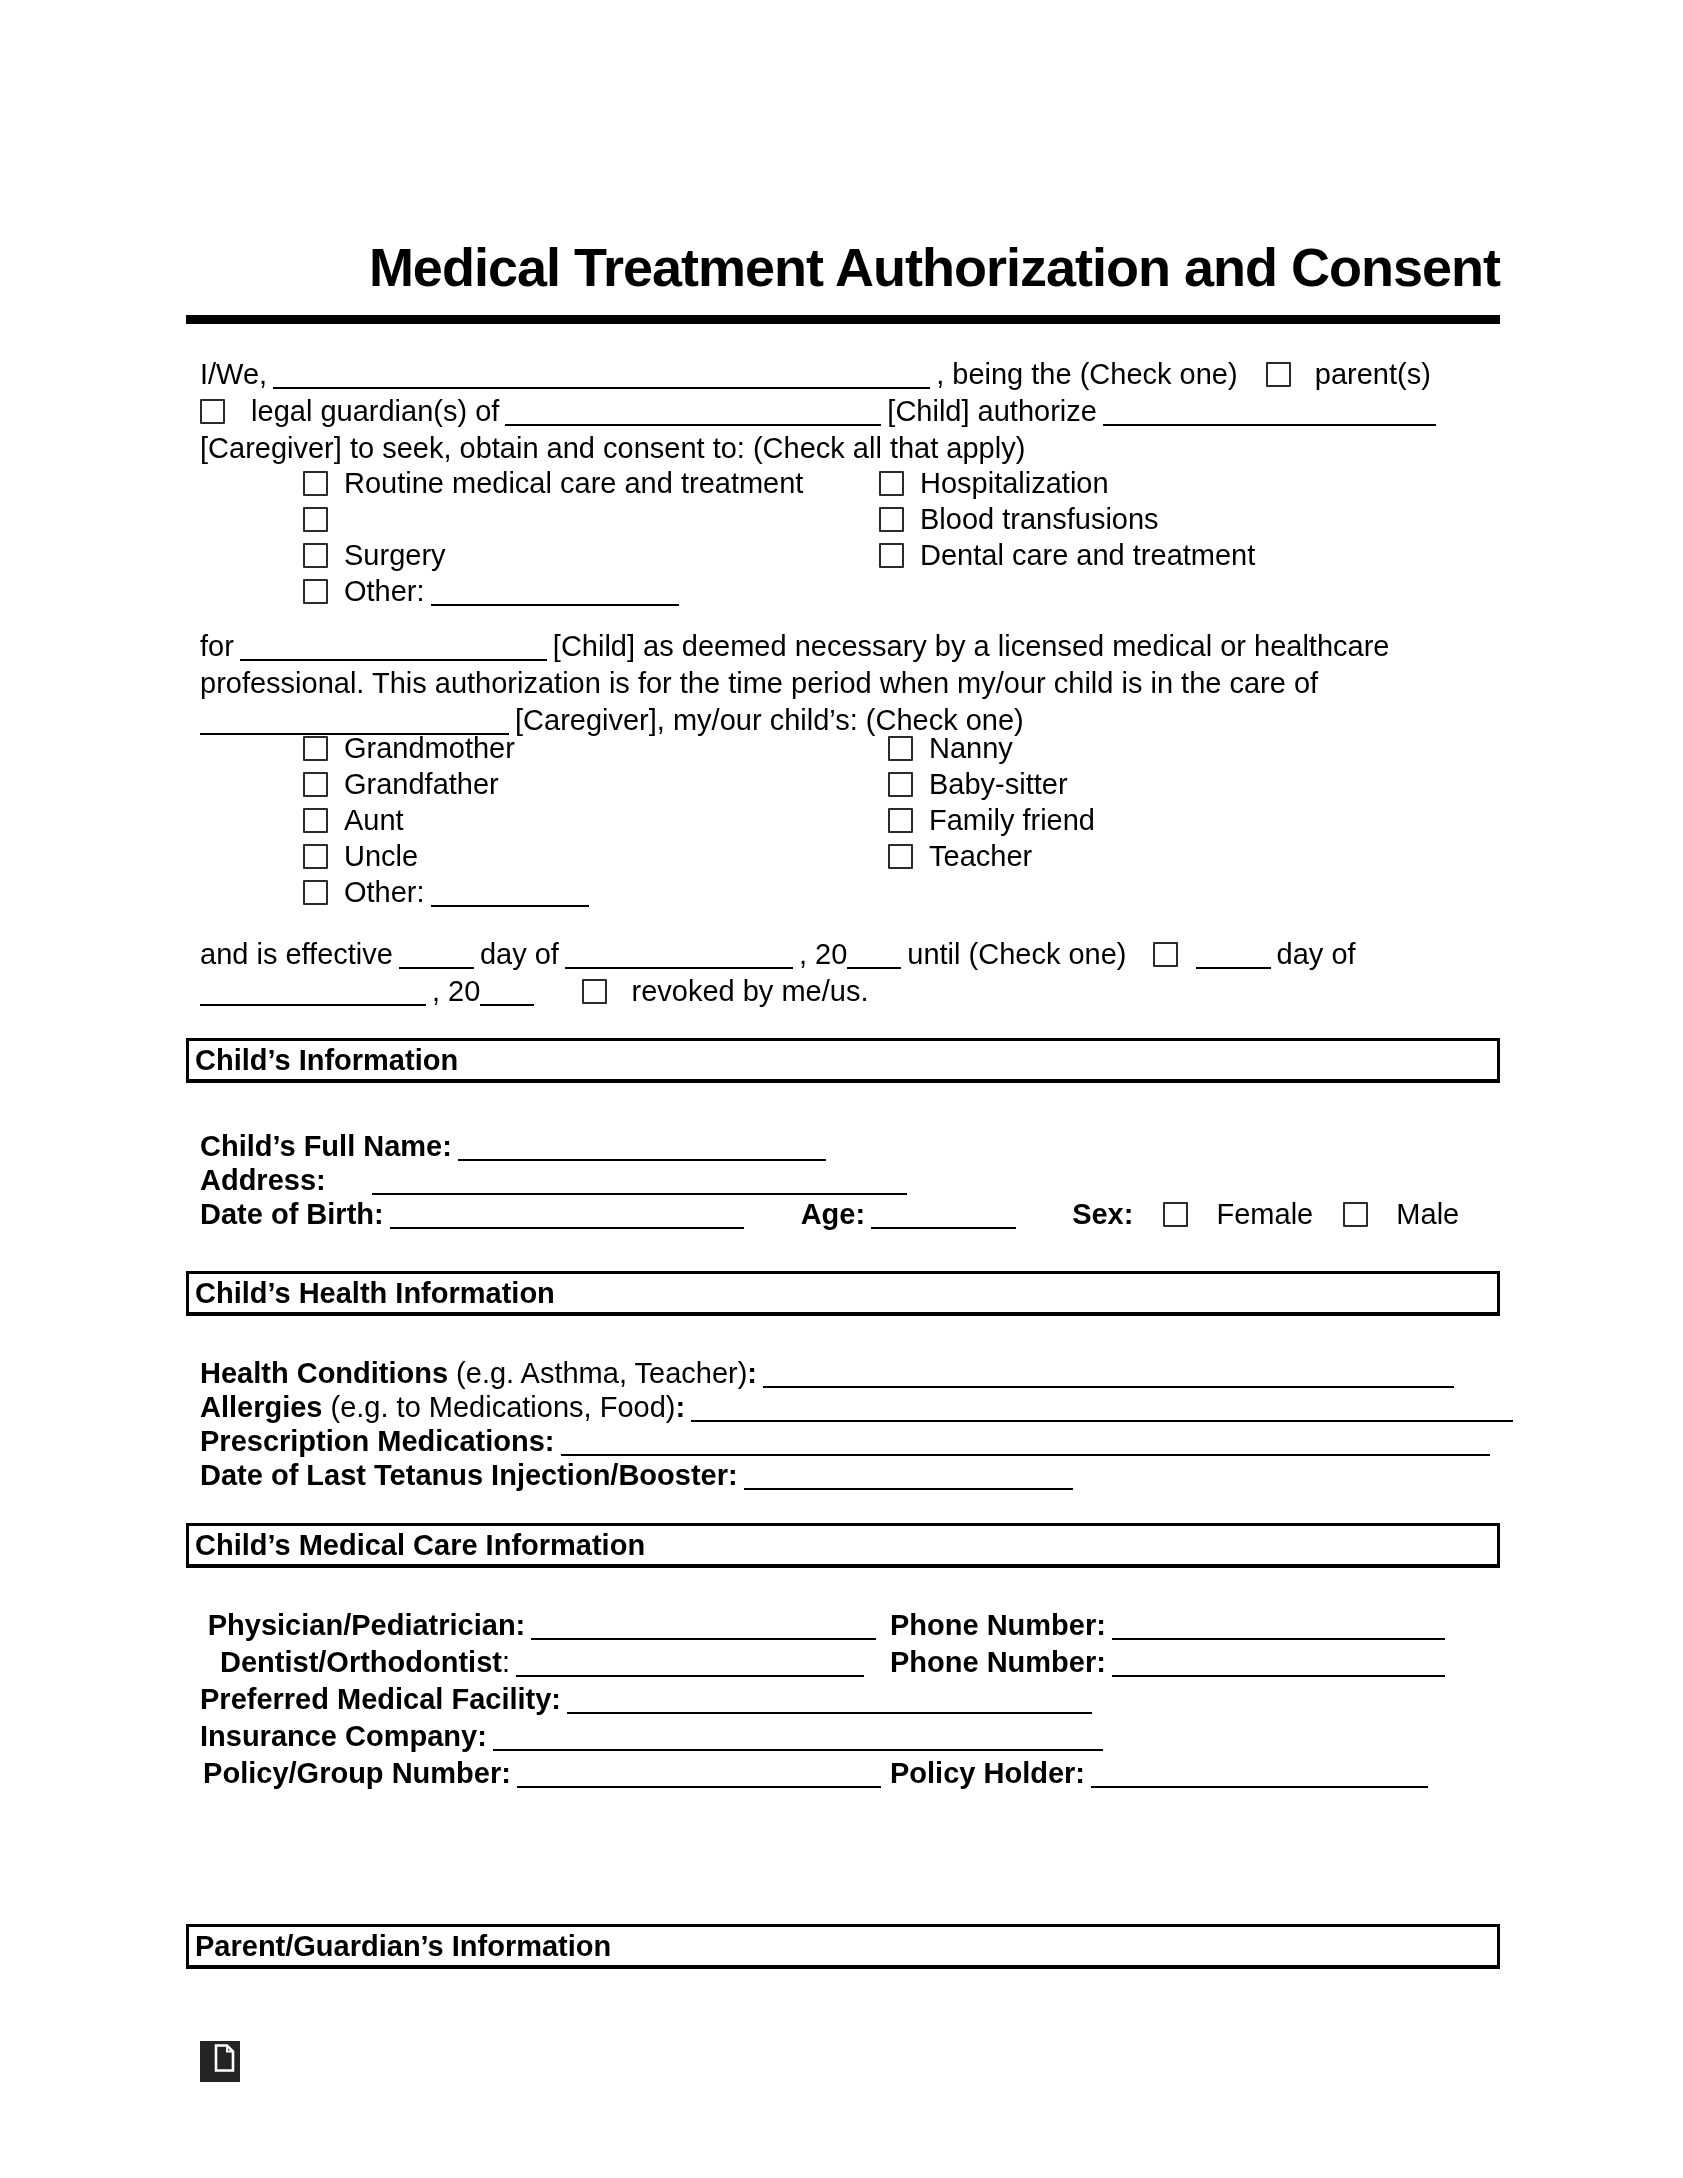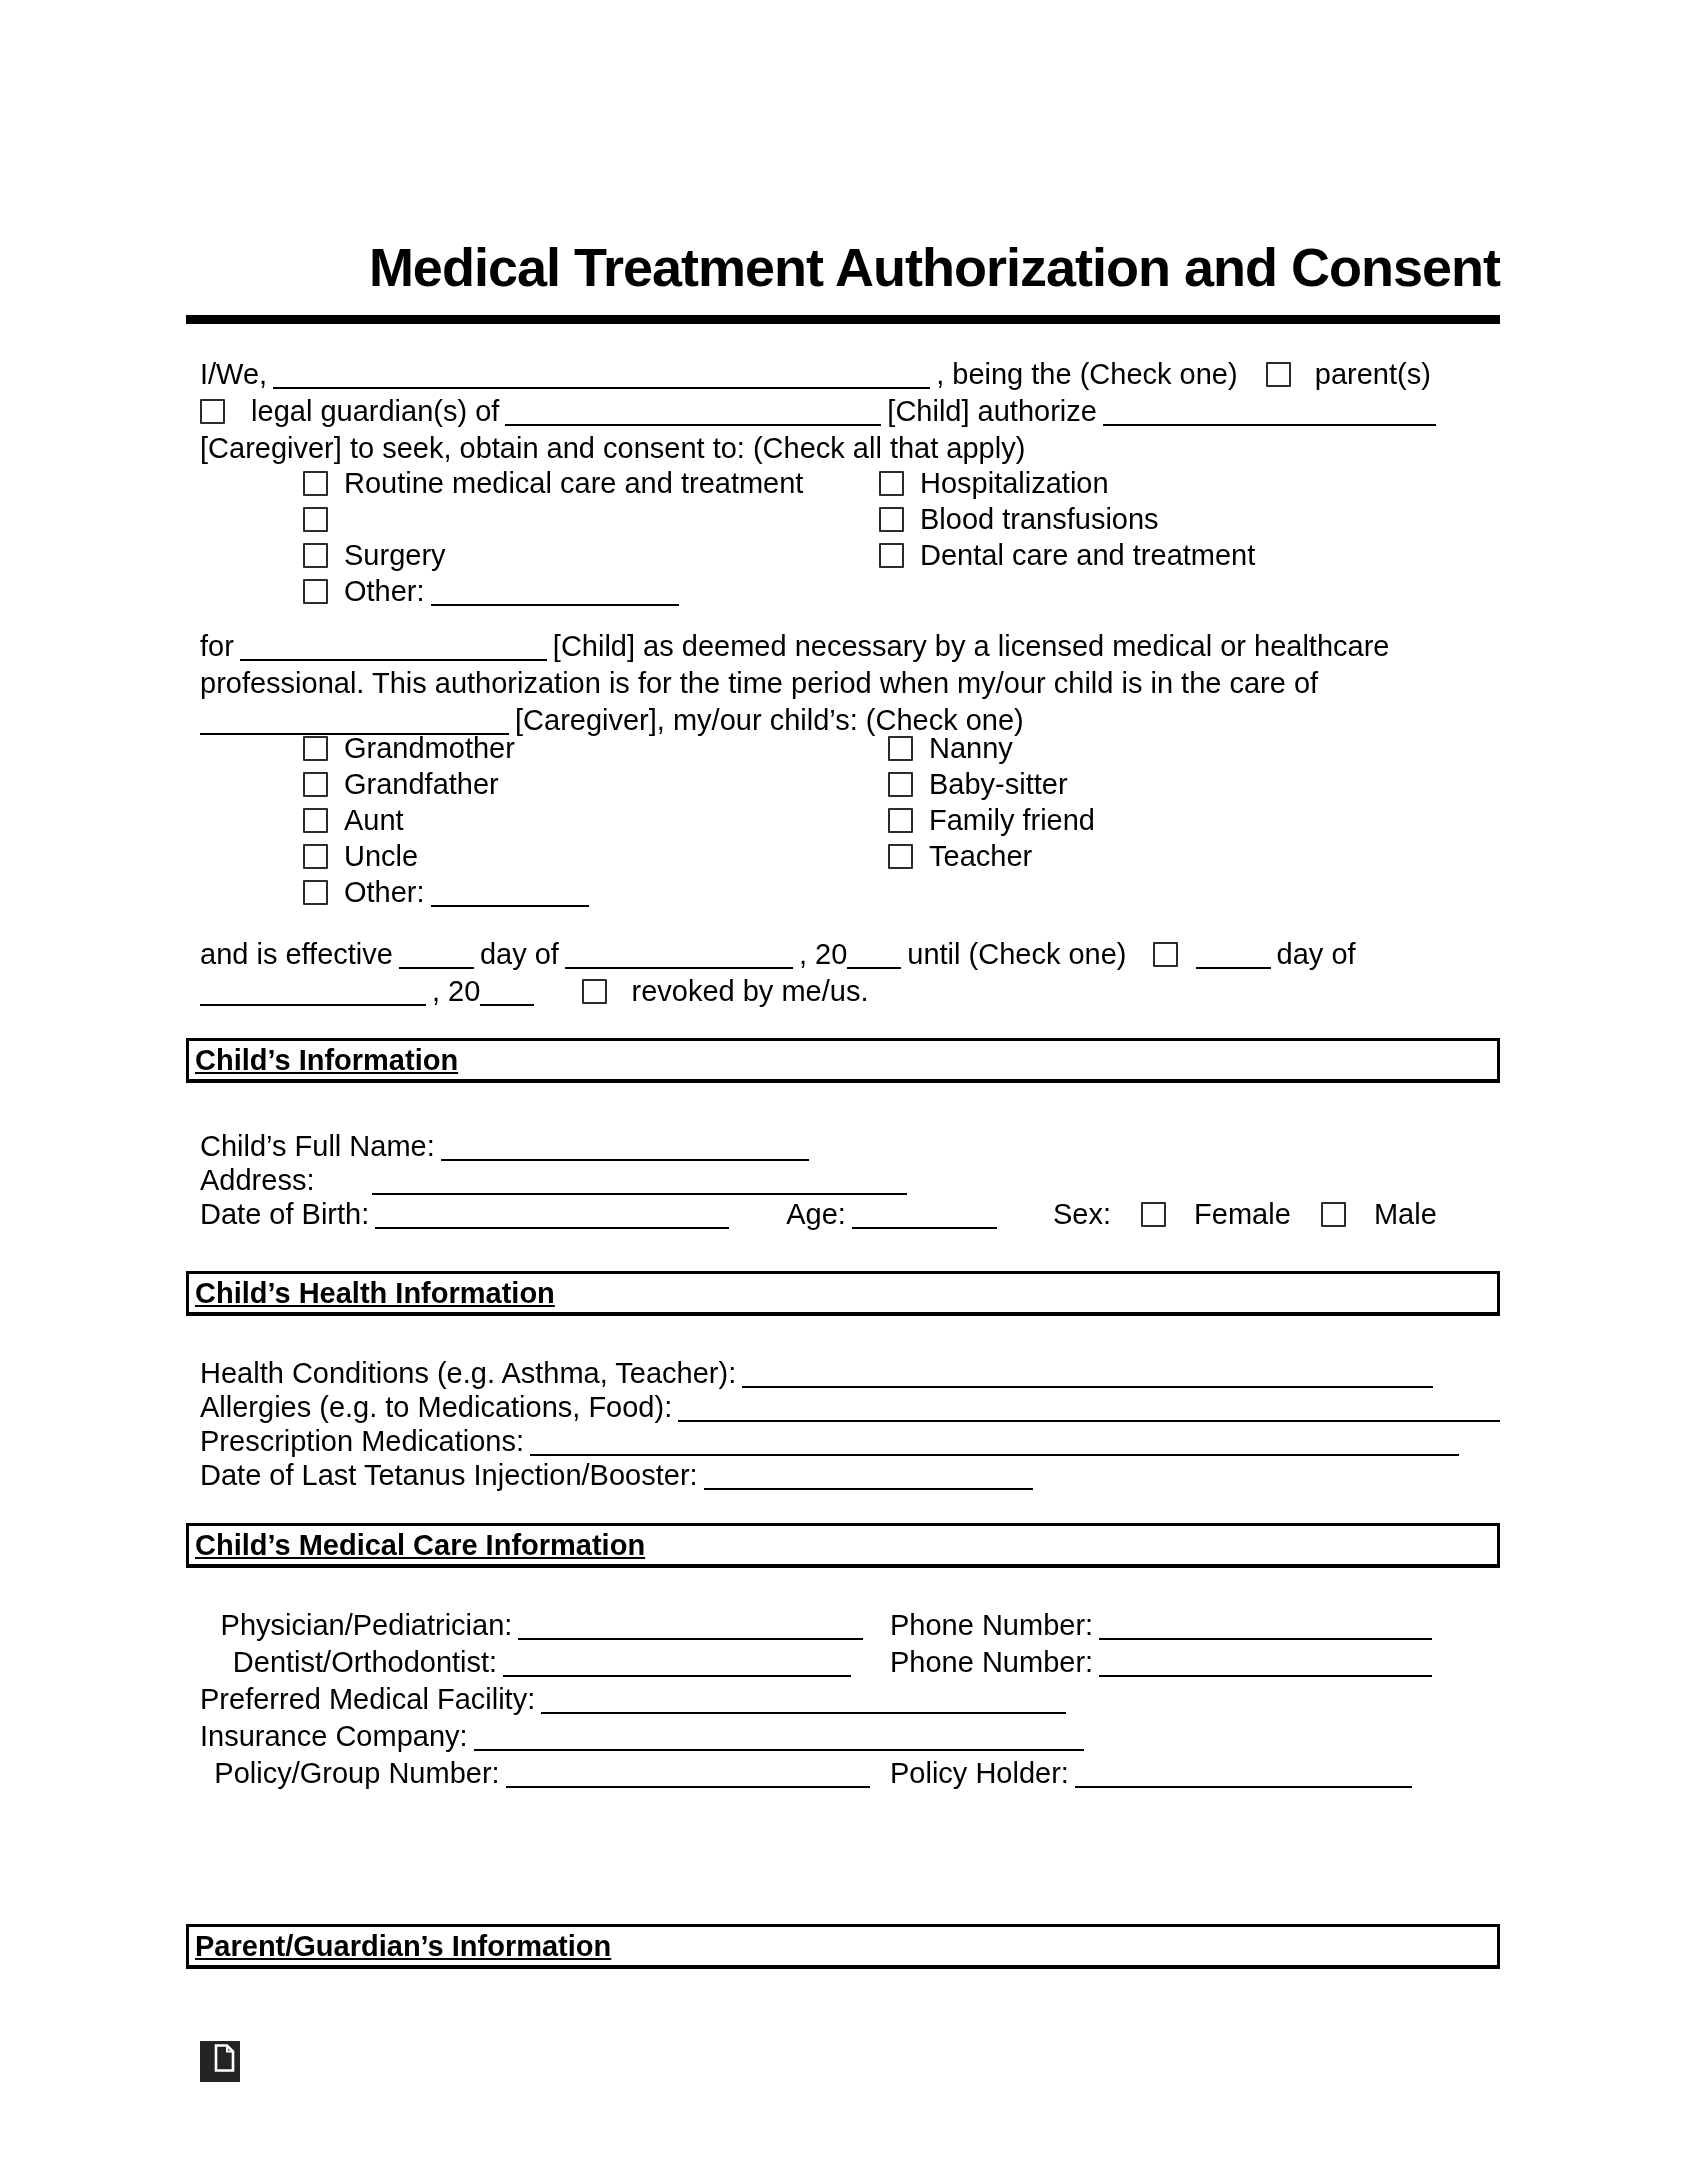--- a/index.html
+++ b/index.html
@@ -11,25 +11,25 @@
   .para{font-size:29px;line-height:37px;padding-left:14px;white-space:nowrap;}
   .ln{white-space:nowrap;}
   .bl{display:inline-block;border-bottom:2px solid #000;height:24px;vertical-align:-5px;margin:0 6px;}
   .cb{display:inline-block;width:21px;height:21px;border:2px solid #2b2b2b;background:#fff;vertical-align:-3px;border-radius:1px;}
   .opts{display:flex;font-size:29px;padding-left:117px;box-sizing:border-box;}
   .ocol1{width:576px;flex:0 0 auto;}
   .ocol2a{margin-left:0;}
   .g2 .ocol1{width:585px;}
   .orow{height:36px;line-height:36px;white-space:nowrap;}
   .olbl{margin-left:16px;}
-  .sec{font-size:29px;font-weight:bold;line-height:34px;border:3px solid #000;border-bottom-width:4px;padding:2px 6px;box-sizing:border-box;width:100%;text-decoration:underline;}
+  .sec{font-size:29px;font-weight:bold;line-height:34px;border:3px solid #000;border-bottom-width:4px;padding:2px 6px;box-sizing:border-box;width:100%;}
   .fields{font-size:29px;padding-left:14px;}
   .frow{line-height:34px;height:34px;white-space:nowrap;}
   .mrow{line-height:37px;height:37px;white-space:nowrap;}
-  .b{font-weight:normal;}
+  .b{font-weight:bold;}
   .hint{margin-left:8px;}
   .lcol{display:inline-block;width:690px;text-align:center;}
   .logo{position:absolute;}
 </style>
 </head>
 <body>
 
 <div class="doc">
 
   <div class="abs title" style="top:238px">Medical Treatment Authorization and Consent</div>

